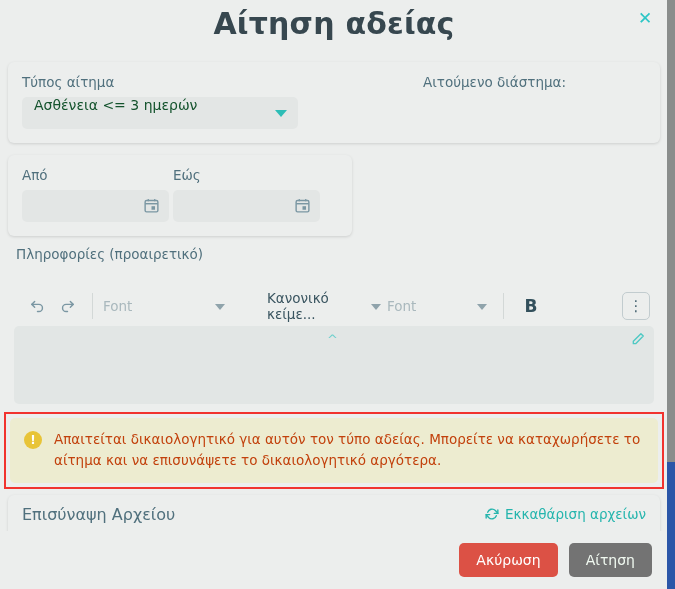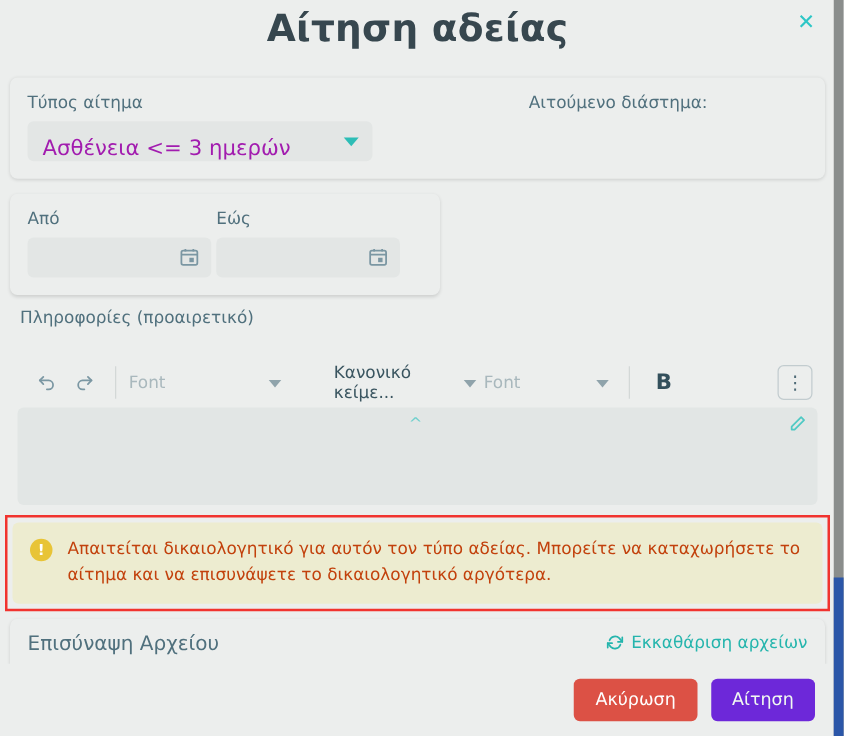--- a/index.html
+++ b/index.html
@@ -80,24 +80,24 @@
     display: block;
   }
 
   .select-box {
     position: relative;
     width: 276px;
     height: 32px;
     background: #e3e6e5;
     border-radius: 5px;
     display: flex;
-    align-items: flex-end;
+    align-items: flex-start;
     padding: 0 30px 0 12px;
-    font-size: 17px;
-    color: #a21caf;
+    font-size: 14px;
+    color: #14532d;
     cursor: pointer;
   }
   .select-arrow {
     position: absolute;
     right: 11px;
     top: 50%;
     margin-top: -3px;
     width: 0; height: 0;
     border-left: 6px solid transparent;
     border-right: 6px solid transparent;
@@ -308,21 +308,21 @@
     border: none;
     border-radius: 5px;
     height: 34px;
     padding: 0 17px;
     font-size: 14px;
     font-family: "DejaVu Sans", "Liberation Sans", sans-serif;
     cursor: pointer;
     color: #fff;
   }
   .btn-cancel { background: #dc5145; text-align: center; }
-  .btn-submit { background: #6d28d9; color: #f1faf1; cursor: default; }
+  .btn-submit { background: #737373; color: #f1faf1; cursor: default; }
 
   
   .scrollbar-track {
     position: absolute;
     right: 0; top: 0;
     width: 8px;
     height: 589px;
     background: #8a8d8c;
   }
   .scrollbar-thumb {

